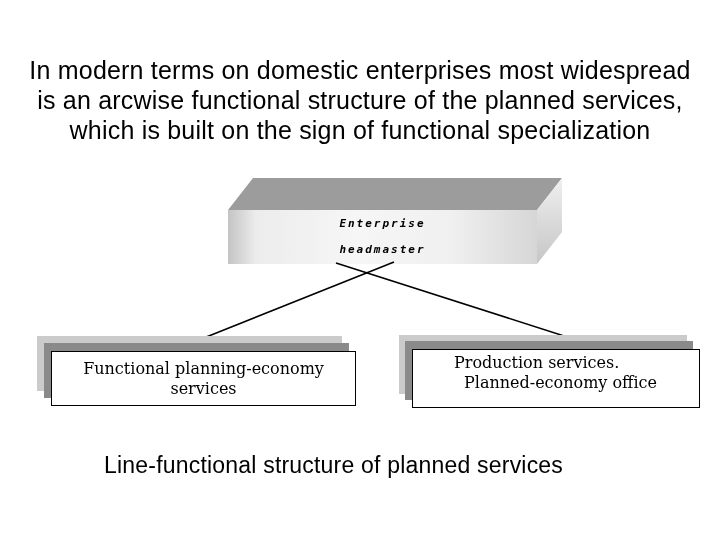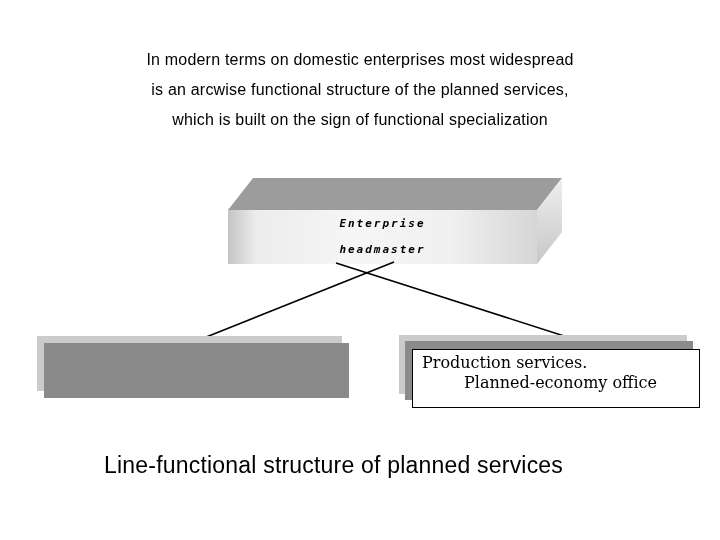--- a/index.html
+++ b/index.html
@@ -7,23 +7,23 @@
     position: relative;
     width: 720px;
     height: 540px;
     background: #ffffff;
     overflow: hidden;
     font-family: "Liberation Sans", sans-serif;
     color: #000;
   }
   .title {
     position: absolute;
-    left: 0; right: 0; top: 45px;
+    left: 0; right: 0; top: 55px;
     text-align: center;
-    font-size: 16px;
+    font-size: 25px;
     line-height: 30px;
     letter-spacing: 0.2px;
     white-space: pre-line;
   }
   #shape-layer {
     position: absolute;
     left: 0; top: 0;
     width: 720px; height: 540px;
   }
   .enterprise-label {
@@ -54,21 +54,21 @@
   }
   #left-node-box {
     left: 51px; top: 351px; width: 305px; height: 55px;
     display: flex; flex-direction: column; justify-content: center;
     text-align: center;
   }
   #right-node-box {
     left: 412px; top: 349px; width: 288px; height: 59px;
     padding-top: 3px;
   }
-  #right-node-box .line1 { padding-left: 9px; }
+  #right-node-box .line1 { padding-left: 9px; margin-left: 32px; }
   #right-node-box .line2 { padding-left: 31px; margin-left: 20px; }
 
   .caption {
     position: absolute;
     left: 88px; top: 452px;
     font-size: 23px;
     letter-spacing: 0.2px;
     white-space: nowrap;
     margin-left: 16px;
   }
@@ -105,20 +105,24 @@
     <polygon points="176,349 188.1,338.8 191.8,348.1" fill="#000"></polygon>
     <line x1="336" y1="263" x2="593.7" y2="345.4" stroke="#000" stroke-width="1.6"></line>
     <polygon points="608,350 592.2,350.2 595.2,340.7" fill="#000"></polygon>
   </svg>
 
   <div class="enterprise-label">Enterprise
 headmaster</div>
 
   <div class="shadow light" style="left:37px; top:336px; width:305px; height:55px;"></div>
   <div class="shadow dark" style="left:44px; top:343px; width:305px; height:55px;"></div>
+  <div class="node-box" id="left-node-box">
+    <div class="line1">Functional planning-economy</div>
+    <div class="line2">services</div>
+  </div>
 
   <div class="shadow light" style="left:399px; top:335px; width:288px; height:59px;"></div>
   <div class="shadow dark" style="left:405px; top:341px; width:288px; height:59px;"></div>
   <div class="node-box" id="right-node-box">
     <div class="line1">Production services.</div>
     <div class="line2">Planned-economy office</div>
   </div>
 
   <div class="caption">Line-functional structure of planned services</div>
 

